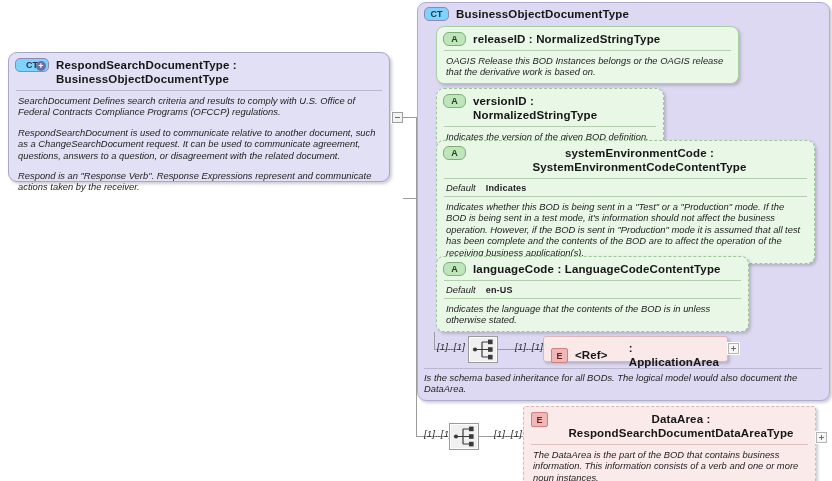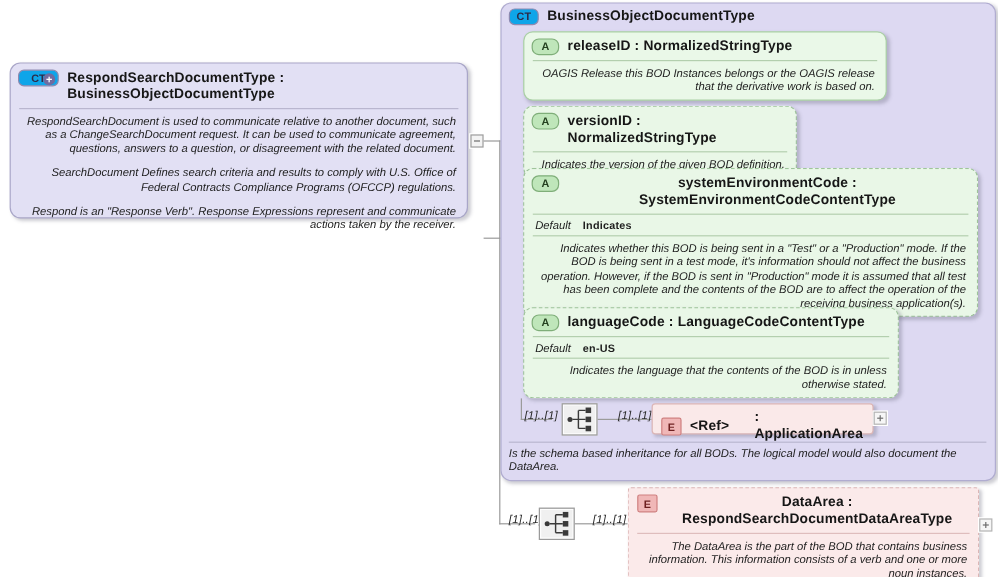--- a/index.html
+++ b/index.html
@@ -76,21 +76,21 @@
     font-weight: bold;
     line-height: 11px;
     text-align: center;
     box-sizing: border-box;
     color: #333;
   }
   .badge-ct {
     width: 25px; height: 14px;
     border: 1px solid #8d8ab0;
     border-radius: 5px;
-    background: #0ea5e9;
+    background: #7dd3fc;
     color: #2c2c4a;
     padding-top: 1px;
     position: relative;
   }
   .badge-ct.plus { width: 34px; }
   .badge-ct .plusmark {
     position: absolute;
     right: 2px; top: 1.5px;
     width: 10px; height: 10px;
     border-radius: 50%;
@@ -125,21 +125,20 @@
   }
   .rule-green { border-top-color: #b3cfae; }
   .rule-pink  { border-top-color: #dfbdbd; }
 
   .doc {
     font-size: 9.4px;
     font-style: italic;
     line-height: 11.4px;
     color: #1d1d1d;
     padding: 4px 9px 5px 9px;
-    text-align: right;
   }
   .doc p { margin: 0; }
   .doc p + p { margin-top: 9px; }
 
   .defaultrow {
     display: flex;
     gap: 10px;
     align-items: flex-end;
     padding: 3px 9px 3px 9px;
     font-size: 9.4px;
@@ -232,22 +231,22 @@
 
 <div class="box box-purple shadowed" id="main-type-box">
   <div class="hdr">
     <span class="badge badge-ct plus">
       <span>CT</span><span class="plusmark">+</span>
     </span>
     <span class="hdr-title">RespondSearchDocumentType : BusinessObjectDocumentType</span>
   </div>
   <div class="rule"></div>
   <div class="doc">
+    <p>SearchDocument  Defines search criteria and results to comply with U.S. Office of Federal Contracts Compliance Programs (OFCCP) regulations.</p>
     <p>RespondSearchDocument is used to communicate relative to another document, such as a ChangeSearchDocument request. It can be used to communicate agreement, questions, answers to a question, or disagreement with the related document.</p>
-    <p>SearchDocument  Defines search criteria and results to comply with U.S. Office of Federal Contracts Compliance Programs (OFCCP) regulations.</p>
     <p> Respond is an "Response Verb". Response Expressions represent and communicate actions taken by the receiver.</p>
   </div>
 </div>
 
 <div class="toggle" style="left:392px; top:112px;"></div>
 <div class="line hline" style="left:403px; top:117px; width:14px;"></div>
 <div class="line vline" style="left:416px; top:117px; height:320px;"></div>
 <div class="line hline" style="left:403px; top:198px; width:14px;"></div>
 <div class="line hline" style="left:416px; top:436px; width:30px;"></div>
 

